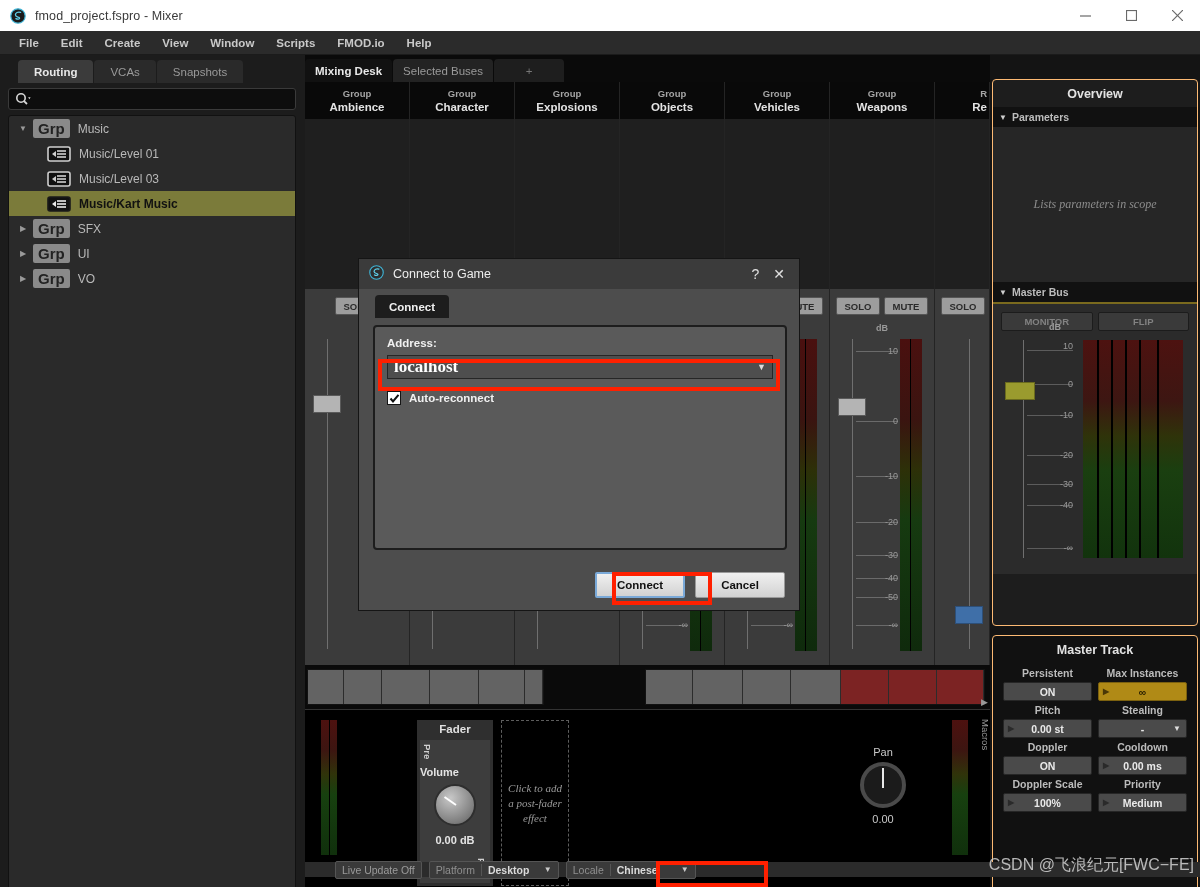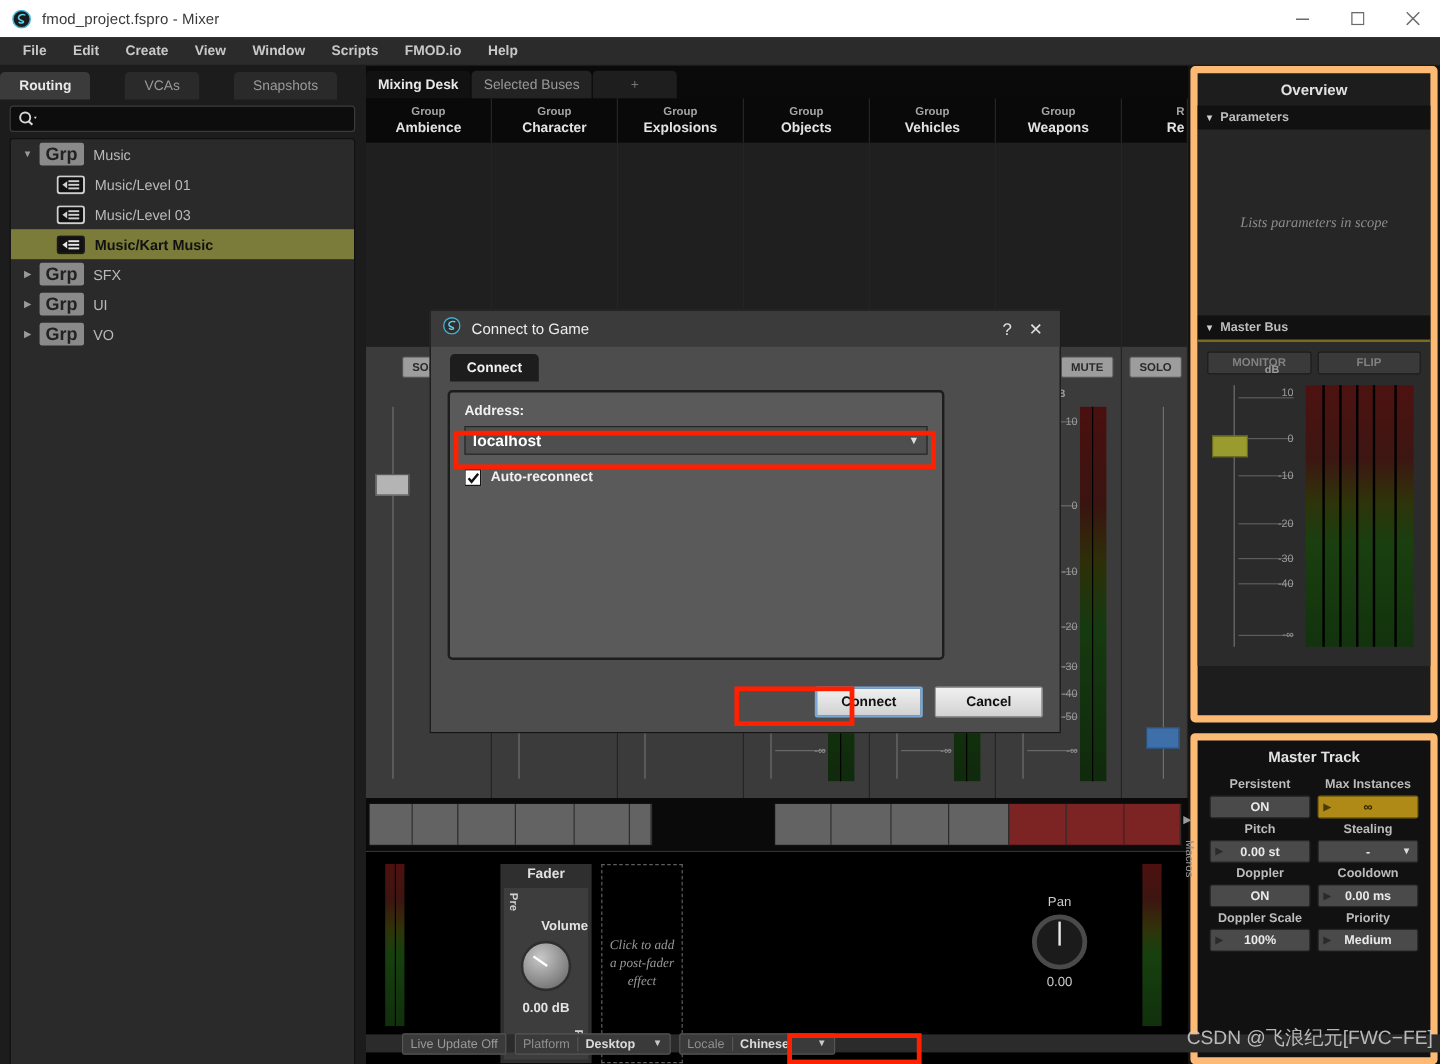--- a/index.html
+++ b/index.html
@@ -26,21 +26,21 @@
   
   .menubar {
     position:absolute; left:0; top:31px; width:1200px; height:24px;
     background:#2b2b2b; display:flex; align-items:center; padding-left:8px;
     border-bottom:1px solid #1b1b1b;
   }
   .menu-item { font-size:11.5px; color:#c9c9c9; padding:3px 11px; font-weight:bold; }
 
   
   .leftpanel { position:absolute; left:0; top:55px; width:305px; height:832px; background:#1c1c1c; }
-  .tabrow { position:absolute; left:0; top:4px; height:24px; display:flex; align-items:flex-end;gap:28px; }
+  .tabrow { position:absolute; left:18px; top:4px; height:24px; display:flex; align-items:flex-end; }
   .tab { height:23px; padding:0 16px; display:flex; align-items:center; font-size:11.5px;
          color:#9a9a9a; background:#2a2a2a; border-radius:4px 4px 0 0; margin-right:1px; }
   .tab.active { background:#3b3b3b; color:#e8e8e8; font-weight:bold; }
 
   .searchbar { position:absolute; left:8px; top:33px; width:288px; height:22px;
                background:#0d0d0d; border:1px solid #3a3a3a; border-radius:3px;
                display:flex; align-items:center; padding-left:6px; }
   .searchbar svg { display:block; }
 
   .tree { position:absolute; left:8px; top:60px; width:288px; height:776px;
@@ -110,41 +110,41 @@
              display:flex; align-items:center; justify-content:center; text-align:center;
              font-family:"Liberation Serif", serif; font-style:italic; font-size:11px; color:#9a9a9a;
              line-height:15px; padding:0 4px; }
   .faderbox { position:absolute; left:112px; top:10px; width:76px; height:166px; background:#2f2f2f; }
   .fb-title { text-align:center; font-size:11.5px; color:#e0e0e0; font-weight:bold; padding-top:3px; }
   .fb-body { position:absolute; left:3px; right:3px; top:20px; bottom:3px; background:#3d3d3d; }
   .fb-pre { position:absolute; left:2px; top:4px; font-size:9.5px; color:#d0d0d0; font-weight:bold;
             writing-mode:vertical-rl; }
   .fb-post { position:absolute; right:3px; bottom:4px; font-size:9.5px; color:#d0d0d0; font-weight:bold;
              writing-mode:vertical-rl; }
-  .fb-vol { text-align:right; font-size:11px; color:#e4e4e4; font-weight:bold; margin-top:26px; }
+  .fb-vol { text-align:left; font-size:11px; color:#e4e4e4; font-weight:bold; margin-top:26px; }
   .knob { width:42px; height:42px; border-radius:50%; margin:6px auto 0;
           background:radial-gradient(circle at 38% 32%, #c8c8c8, #7e7e7e 70%, #5b5b5b 100%);
           border:2px solid #2e2e2e; position:relative; }
   .knob .ind { position:absolute; width:2px; height:14px; background:#fff; left:50%;
                top:50%; transform-origin: 1px 0; }
   .fb-db { text-align:center; font-size:11px; color:#e4e4e4; font-weight:bold; margin-top:8px; }
   .panwrap { position:absolute; right:72px; top:36px; width:70px; text-align:center; }
   .pan-label { font-size:11px; color:#c9c9c9; }
   .pan-knob { width:46px; height:46px; border-radius:50%; margin:4px auto 0; position:relative;
               background:#1b1b1b; border:4px solid #4a4a4a; }
   .pan-knob .ind { position:absolute; left:50%; top:2px; width:2px; height:20px; background:#e8e8e8;
                    transform:translateX(-50%); }
   .pan-val { font-size:11px; color:#c9c9c9; margin-top:5px; }
   .out-meter { position:absolute; right:22px; top:10px; width:16px; height:135px;
                background:linear-gradient(to top,#10300c 0%,#17400f 45%,#30330a 60%,#3d1511 78%,#4d110f 100%); }
 
   
   .rightpanel { position:absolute; left:990px; top:55px; width:210px; height:832px; background:#141414; }
-  .rp-card { position:absolute; left:2px; width:206px; background:#1d1d1d; border:6px solid #fdba74;
-             border-radius:4px; }
+  .rp-card { position:absolute; left:2px; width:206px; background:#1d1d1d; border:1px solid #fdba74;
+             border-radius:4px;margin-top:24px; }
   .rp-title { text-align:center; font-size:12.5px; color:#e2e2e2; font-weight:bold; padding:7px 0 6px; }
   .sect-head { background:#111; font-size:10.5px; color:#bdbdbd; font-weight:bold;
                padding:4px 6px; display:flex; align-items:center; }
   .sect-head .caret { font-size:8px; margin-right:5px; color:#cfcfcf; }
   .param-body { height:155px; background:#262626; display:flex; align-items:center; justify-content:center;
                 font-family:"Liberation Serif", serif; font-style:italic; font-size:12px; color:#8d8d8d; }
   .mb-body { background:#2b2b2b; border-top:2px solid #7a6a1e; position:relative; height:272px; }
   .mb-btns { display:flex; gap:5px; padding:8px 8px 0; }
   .mb-btn { flex:1; height:19px; border:1px solid #1c1c1c; background:#3a3a3a; border-radius:2px;
             color:#828282; font-size:9.5px; font-weight:bold; display:flex;
@@ -185,36 +185,36 @@
   .st-combo .v { font-size:10.5px; color:#dadada; font-weight:bold; padding:0 6px;
                  border-left:1px solid #555; flex:1; }
   .st-combo .ar { font-size:8px; color:#c9c9c9; padding:0 6px; }
   .watermark { position:absolute; right:6px; top:855px; font-size:16px; color:#cdcdcd; opacity:.88;
                font-family:"Liberation Sans", sans-serif; }
 
   
   .hl { position:absolute; border:4px solid #ff2000; pointer-events:none; }
 
   
-  .dlg-shadow { position:absolute; left:358px; top:258px; width:526px; height:353px;
+  .dlg-shadow { position:absolute; left:358px; top:258px; width:442px; height:353px;
                 background:#4d4d4d; border:1px solid #151515; }
   .dlg-title { height:30px; background:#3b3b3b; display:flex; align-items:center; }
   .dlg-ico { margin-left:10px; }
   .dlg-ttxt { margin-left:9px; font-size:12.5px; color:#ededed; }
   .dlg-help { margin-left:auto; font-size:14px; color:#e0e0e0; padding:0 10px; }
   .dlg-x { font-size:14px; color:#e0e0e0; padding:0 14px 0 4px; }
   .dlg-tabs { padding:6px 16px 0; display:flex; align-items:flex-end; }
   .dlg-tab { height:23px; padding:0 14px; background:#1d1d1d; color:#f0f0f0; font-size:11.5px;
              font-weight:bold; border-radius:4px 4px 0 0; display:flex; align-items:center; }
   .dlg-pane { position:absolute; left:14px; top:66px; width:414px; height:225px; background:#5a5a5a;
               border:2px solid #1d1d1d; border-radius:4px; padding:10px 12px; }
   .dlg-lab { font-size:11.5px; color:#f0f0f0; font-weight:bold; margin-bottom:6px; }
   .dlg-combo { height:24px; background:#4e4e4e; border:1px solid #262626; display:flex;
                align-items:center; padding:0 6px; }
-  .dlg-combo .val { font-size:13px; color:#fff; font-weight:bold; }
+  .dlg-combo .val { font-size:17px; color:#fff; font-weight:bold;font-family:Liberation Serif, serif; }
   .dlg-combo .ar { margin-left:auto; font-size:9px; color:#dcdcdc; }
   .dlg-check { display:flex; align-items:center; margin-top:12px; }
   .cbox { width:14px; height:14px; background:#fff; border:1px solid #151515; margin-right:8px;
           display:flex; align-items:center; justify-content:center; }
   .cbox svg { display:block; }
   .dlg-checktxt { font-size:11.5px; color:#f0f0f0; font-weight:bold; }
   .dlg-buttons { position:absolute; right:14px; bottom:12px; display:flex; gap:10px; }
   .dlg-btn { width:90px; height:26px; background:linear-gradient(#f0f0f0,#d2d2d2);
              border:1px solid #9a9a9a; border-radius:2px; color:#111; font-size:11.5px;
              font-weight:bold; display:flex; align-items:center; justify-content:center; }

